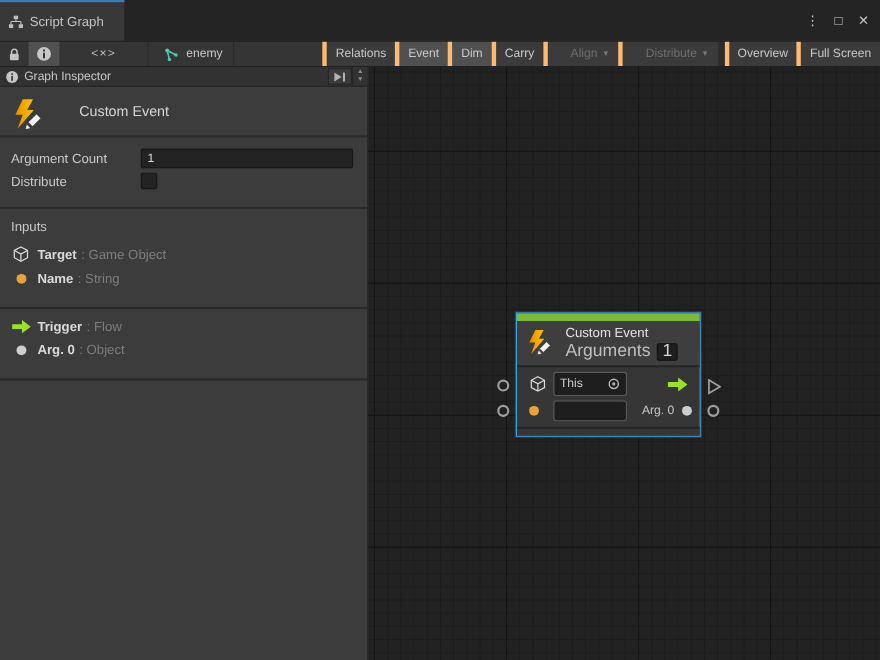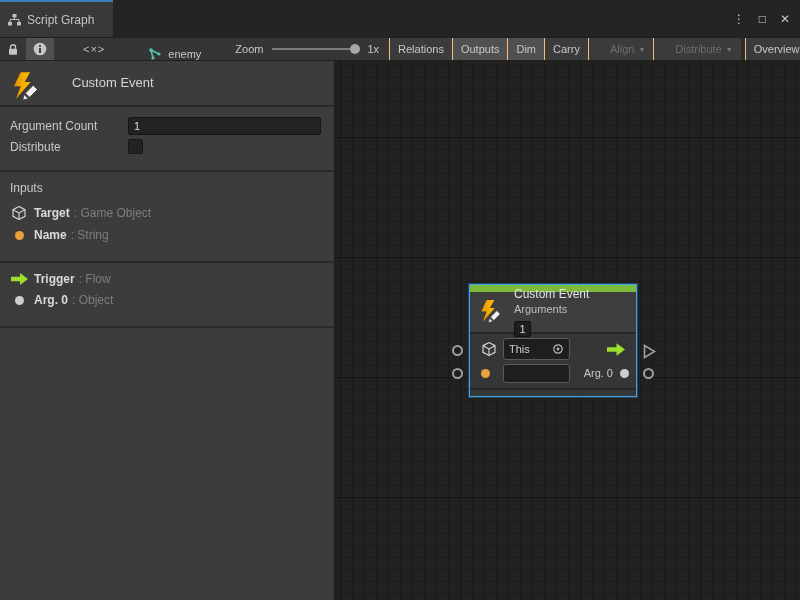--- a/index.html
+++ b/index.html
@@ -17,29 +17,29 @@
 
   
   .toolbar { height:24px; background:#353535; border-top:1px solid #1f1f1f;
     border-bottom:1px solid #1f1f1f; display:flex; align-items:stretch; font-size:11px; }
   .tbtn { display:flex; align-items:center; padding:0 8px; color:#C8C8C8; }
   .tbtn.icon-only { padding:0 7px; }
   .tbtn.active { background:#505050; }
   .tbtn.disabled { color:#6E6E6E;padding-left:21px; }
   .tsep { width:1px; background:#2A2A2A; }
   .right-group { margin-left:auto; display:flex; align-items:stretch; }
-  .right-group .tbtn { border-left:1px solid #fdba74; background:#3B3B3B; }
+  .right-group .tbtn { border-left:4px solid #fdba74; background:#3B3B3B; }
   .right-group .tbtn.active { background:#505050; }
   .group-gap { width:6px; background:#2D2D2D; }
   .caret { font-size:7px; margin-left:4px; color:#7A7A7A; }
   .zoom-wrap { display:flex; align-items:center; gap:9px; padding:0 10px; }
   .zoom-track { position:relative; width:86px; height:2px; background:#7C7C7C; }
   .zoom-handle { position:absolute; right:-2px; top:-4px; width:10px; height:10px;
     border-radius:50%; background:#A6A6A6; }
-  .breadcrumb { display:flex; align-items:flex-end; gap:6px; padding:0 10px 0 14px; }
+  .breadcrumb { display:flex; align-items:center; gap:6px; padding:0 10px 0 14px; }
 
   
   .main { display:flex; height:556px; }
 
   
   .inspector { width:335px; background:#3C3C3C; border-right:1px solid #1E1E1E;
     display:flex; flex-direction:column; font-size:12px; }
   .insp-header { height:18px; background:#323232; border-bottom:1px solid #262626;
     display:flex; align-items:center; padding:0 0 0 5px; font-size:11px; color:#C8C8C8; }
   .insp-header .title { margin-left:5px; }
@@ -85,21 +85,21 @@
   
   .node-wrap { position:absolute; left:134px; top:223px; width:168px; height:113px; }
   .node { position:absolute; inset:0; display:flex; flex-direction:column;
     background:#363636; border:1px solid #3FA3E3; box-shadow:0 0 0 1px rgba(40,120,180,.45); }
   .node-colorbar { height:7px; background:#7CBA3B; }
   .node-header { height:42px; background:#3E3E3E; border-bottom:2px solid #262626;
     display:flex; align-items:center; padding:0 8px; }
   .node-header .n-icon { width:26px; height:28px; margin-right:10px; }
   .nh-text { display:flex; flex-direction:column; gap:2px; }
   .nh-title { font-size:12px; color:#E2E2E2; }
-  .nh-args { font-size:11px; color:#BFBFBF; display:flex; align-items:flex-start; gap:6px;flex-direction:column; }
+  .nh-args { font-size:16px; color:#BFBFBF; display:flex; align-items:center; gap:6px; }
   .nh-args-box { min-width:17px; height:16px; background:#1E1E1E; border:1px solid #111;
     border-radius:2px; color:#D8D8D8; display:flex; align-items:center; justify-content:center;
     padding:0 4px; }
   .node-body { flex:1; padding:2px 0; }
   .n-row { display:flex; align-items:center; padding:0 7px 0 11px; }
   .n-row.r1 { height:26px; }
   .n-row.r2 { height:22px; }
   .n-icon-col { width:22px; display:flex; align-items:center; }
   .n-field { width:67px; height:22px; background:#1E1E1E; border:1px solid #5A5A5A;
     border-radius:3px; display:flex; align-items:center; padding:0 5px; font-size:11px;
@@ -157,35 +157,28 @@
   <div class="tsep" style="margin-left:22px"></div>
   <div class="breadcrumb">
     <svg width="14" height="13" viewBox="0 0 14 13">
       <path d="M3 3 L11 7 M3 3 L5 11" stroke="#52C6B4" stroke-width="1.5" fill="none"></path>
       <circle cx="3" cy="3" r="1.8" fill="#52C6B4"></circle>
       <circle cx="11" cy="7" r="1.6" fill="#52C6B4"></circle>
       <circle cx="5" cy="11" r="1.6" fill="#52C6B4"></circle>
     </svg>
     <span>enemy</span>
   </div>
-  <div class="zoom-wrap" style="margin-left:14px">
-    <span>Zoom</span>
-    <div class="zoom-track">
-      <div class="zoom-handle"></div>
-    </div>
-    <span>1x</span>
-  </div>
   <div class="tsep"></div>
 
   <div class="right-group">
     <div class="tbtn">
         <span>Relations</span>
       </div>
     <div class="tbtn active">
-        <span>Outputs</span>
+        <span>Event</span>
       </div>
     <div class="tbtn active">
         <span>Dim</span>
       </div>
     <div class="tbtn">
         <span>Carry</span>
       </div>
     <div class="tbtn disabled">
       <span>Align</span>
       <span class="caret">▼</span>
@@ -200,20 +193,38 @@
       </div>
     <div class="tbtn">
         <span>Full Screen</span>
       </div>
   </div>
 </div>
 
 <div class="main">
 
   <div class="inspector">
+    <div class="insp-header">
+      <svg width="12" height="12" viewBox="0 0 14 14">
+        <circle cx="7" cy="7" r="6.3" fill="#C6C6C6"></circle>
+        <rect x="6.1" y="3" width="1.8" height="1.8" fill="#333"></rect>
+        <rect x="6.1" y="6" width="1.8" height="5" fill="#333"></rect>
+      </svg>
+      <span class="title">Graph Inspector</span>
+      <div class="dock-btn">
+        <svg width="12" height="10" viewBox="0 0 12 10">
+          <polygon points="1,1 7.5,5 1,9" fill="#B4B4B4"></polygon>
+          <rect x="8.8" y="1" width="1.8" height="8" fill="#B4B4B4"></rect>
+        </svg>
+      </div>
+      <div class="scroll-col">
+        <span>▲</span>
+        <span>▼</span>
+      </div>
+    </div>
 
     <div class="section unit-head">
       <svg class="big-icon" viewBox="0 0 24 24">
         <defs>
             <linearGradient id="bg1" x1="0" y1="0" x2="1" y2="0">
           <stop offset="0" stop-color="#E88E00"></stop>
               <stop offset="1" stop-color="#FFC400"></stop>
         </linearGradient>
           </defs>
         <polygon points="8,1 15,1 11,8.2 15.5,8.2 4.5,21 8,11.5 3,11.5" fill="url(#bg1)"></polygon>

